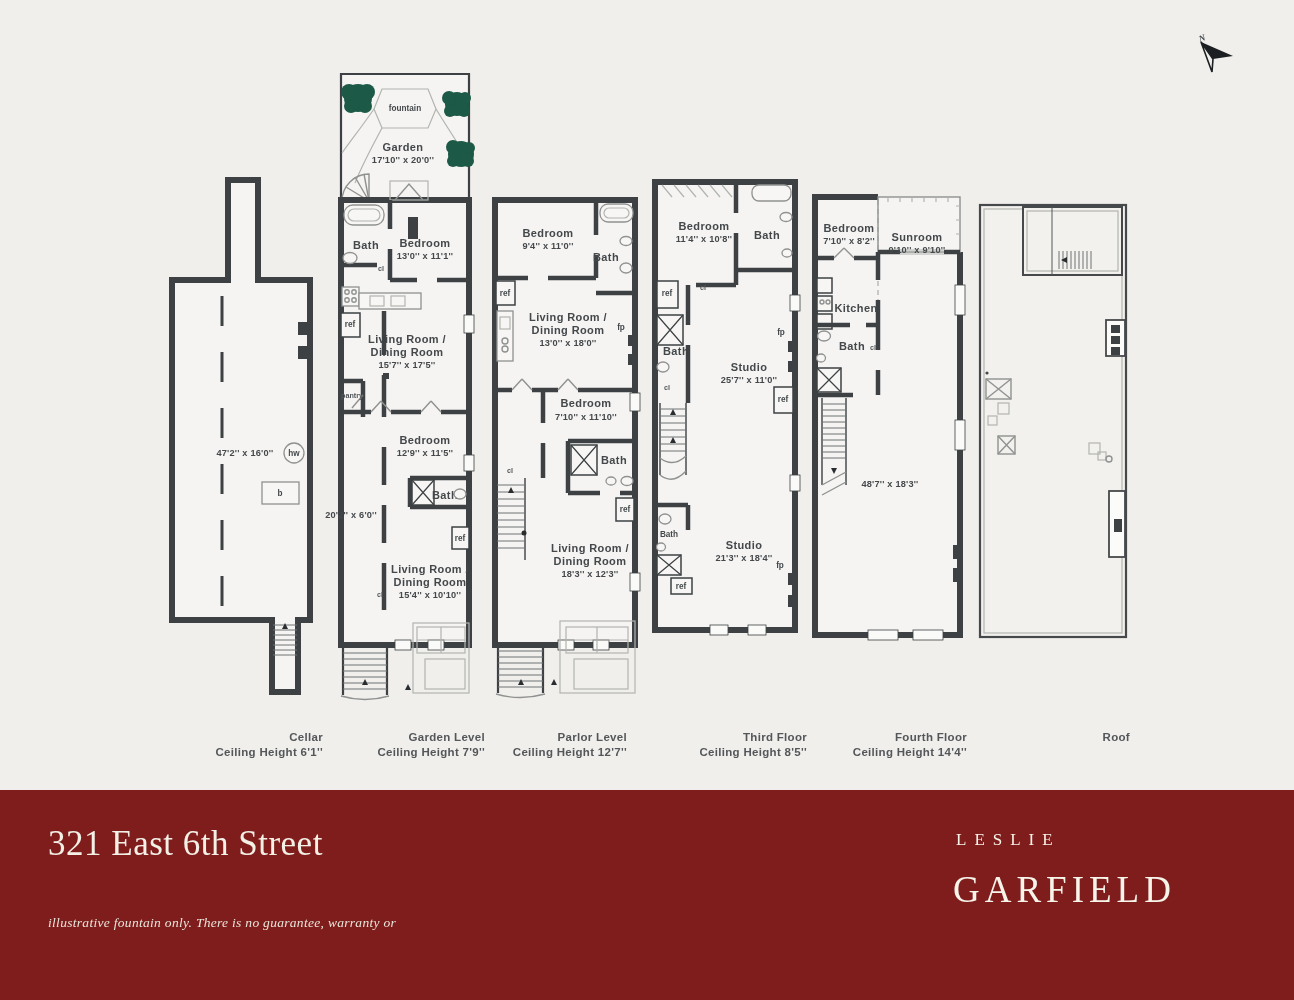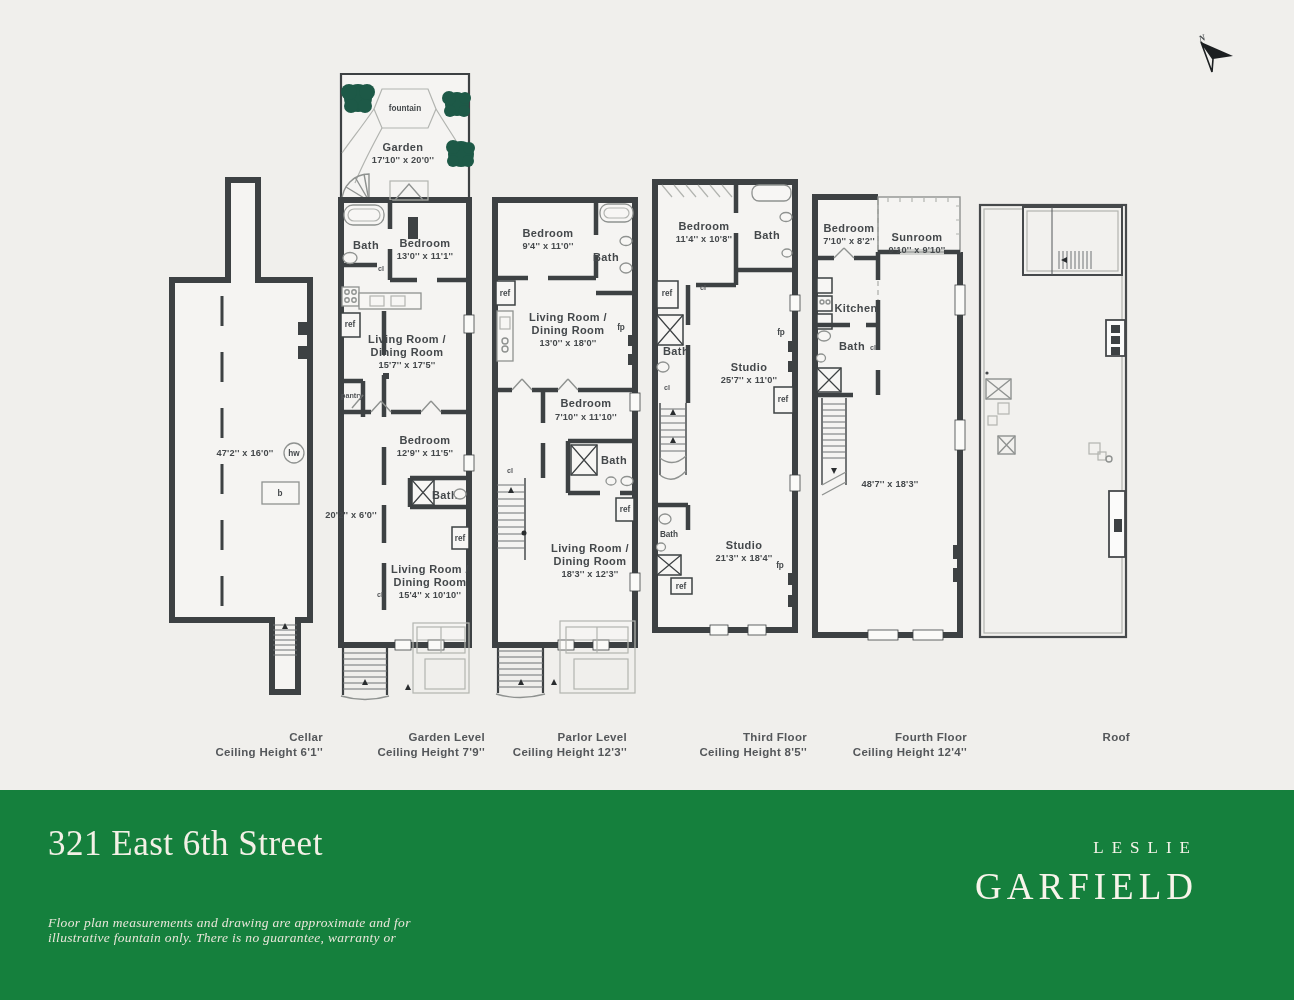--- a/index.html
+++ b/index.html
@@ -24,29 +24,29 @@
   text{user-select:none}
   text.room{font:600 11px "Liberation Sans",sans-serif;fill:#44484b;letter-spacing:.4px;text-anchor:middle}
   text.dims{font:600 9.2px "Liberation Sans",sans-serif;fill:#44484b;letter-spacing:.2px;text-anchor:middle}
   text.sm{font:600 8.2px "Liberation Sans",sans-serif;fill:#44484b;text-anchor:middle}
   text.xs{font:600 7.2px "Liberation Sans",sans-serif;fill:#54575a;text-anchor:middle}
   
   .floor-label{position:absolute;top:730px;width:160px;text-align:right;
                font:600 11.5px "Liberation Sans",sans-serif;color:#54575a;
                letter-spacing:.3px;line-height:14.5px}
   
-  .banner{position:absolute;left:0;top:790px;width:1294px;height:210px;background:#15803d;color:#f2efe5}
+  .banner{position:absolute;left:0;top:790px;width:1294px;height:210px;background:#7f1d1d;color:#f2efe5}
   .banner .title{position:absolute;left:48px;top:824px;font:400 35px "Liberation Serif",serif;
                  letter-spacing:.5px;color:#f3f0e6}
   .banner .title{top:34px}
   .disclaimer{position:absolute;left:48px;top:125px;font:italic 400 13.5px "Liberation Serif",serif;
               line-height:15.2px;color:#e9e6da;letter-spacing:.3px}
-  .brand{position:absolute;left:948px;top:48px;width:250px;text-align:right;color:#f7f4ea}
+  .brand{position:absolute;left:948px;top:40px;width:250px;text-align:left;color:#f7f4ea}
   .brand .top{font:400 17px "Liberation Serif",serif;letter-spacing:8px;padding-left:8px}
-  .brand .bottom{font:400 37px "Liberation Serif",serif;letter-spacing:5px;padding-left:5px;margin-top:7px}
+  .brand .bottom{font:400 37px "Liberation Serif",serif;letter-spacing:5px;padding-left:5px;margin-top:18px}
 </style>
 </head>
 <body>
 
 <div class="canvas">
 
   <svg style="left:1188px;top:26px" width="60" height="60" viewBox="0 0 60 60">
     <text x="15" y="15" class="sm" transform="rotate(-20 15 15)" style="font:italic 600 9px 'Liberation Serif',serif">N</text>
     <path d="M13,16 L45,30 L25,33 Z" fill="#1c1f21"></path>
     <path d="M13,16 L25,33 L24,46 Z" fill="#f0efec" stroke="#1c1f21" stroke-width="1.6"></path>
@@ -436,39 +436,38 @@
   <div class="floor-label" style="left:163px">
     <div>Cellar</div>
     <div>Ceiling Height 6'1''</div>
   </div>
   <div class="floor-label" style="left:325px">
     <div>Garden Level</div>
     <div>Ceiling Height 7'9''</div>
   </div>
   <div class="floor-label" style="left:467px">
     <div>Parlor Level</div>
-    <div>Ceiling Height 12'3''</div>
+    <div>Ceiling Height 12'7''</div>
   </div>
   <div class="floor-label" style="left:647px">
     <div>Third Floor</div>
     <div>Ceiling Height 8'5''</div>
   </div>
   <div class="floor-label" style="left:807px">
     <div>Fourth Floor</div>
-    <div>Ceiling Height 12'4''</div>
+    <div>Ceiling Height 14'4''</div>
   </div>
   <div class="floor-label" style="left:970px">
     <div>Roof</div>
     <div></div>
   </div>
 
   <div class="banner">
     <div class="title">321 East 6th Street</div>
     <div class="disclaimer">
-      <div>Floor plan measurements and drawing are approximate and for</div>
       <div>illustrative fountain only. There is no guarantee, warranty or</div>
     </div>
     <div class="brand">
       <div class="top">LESLIE</div>
       <div class="bottom">GARFIELD</div>
     </div>
   </div>
 
 </div>
 

